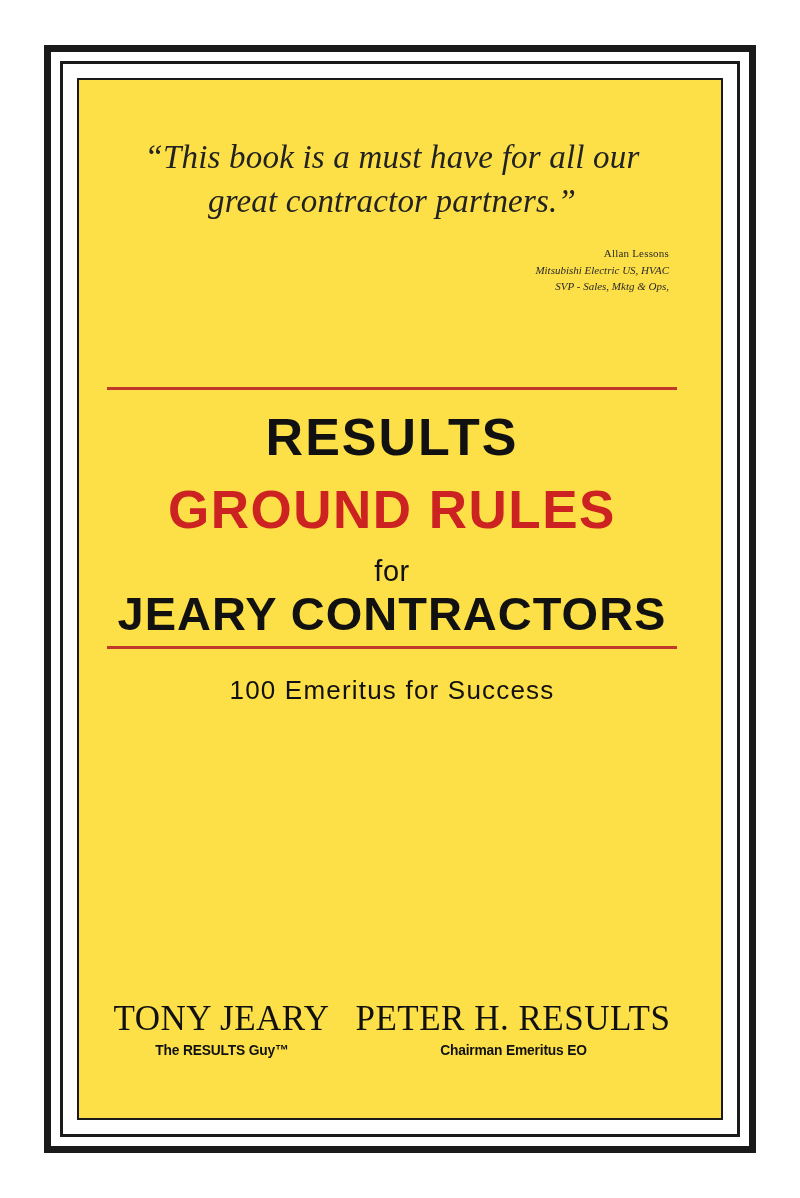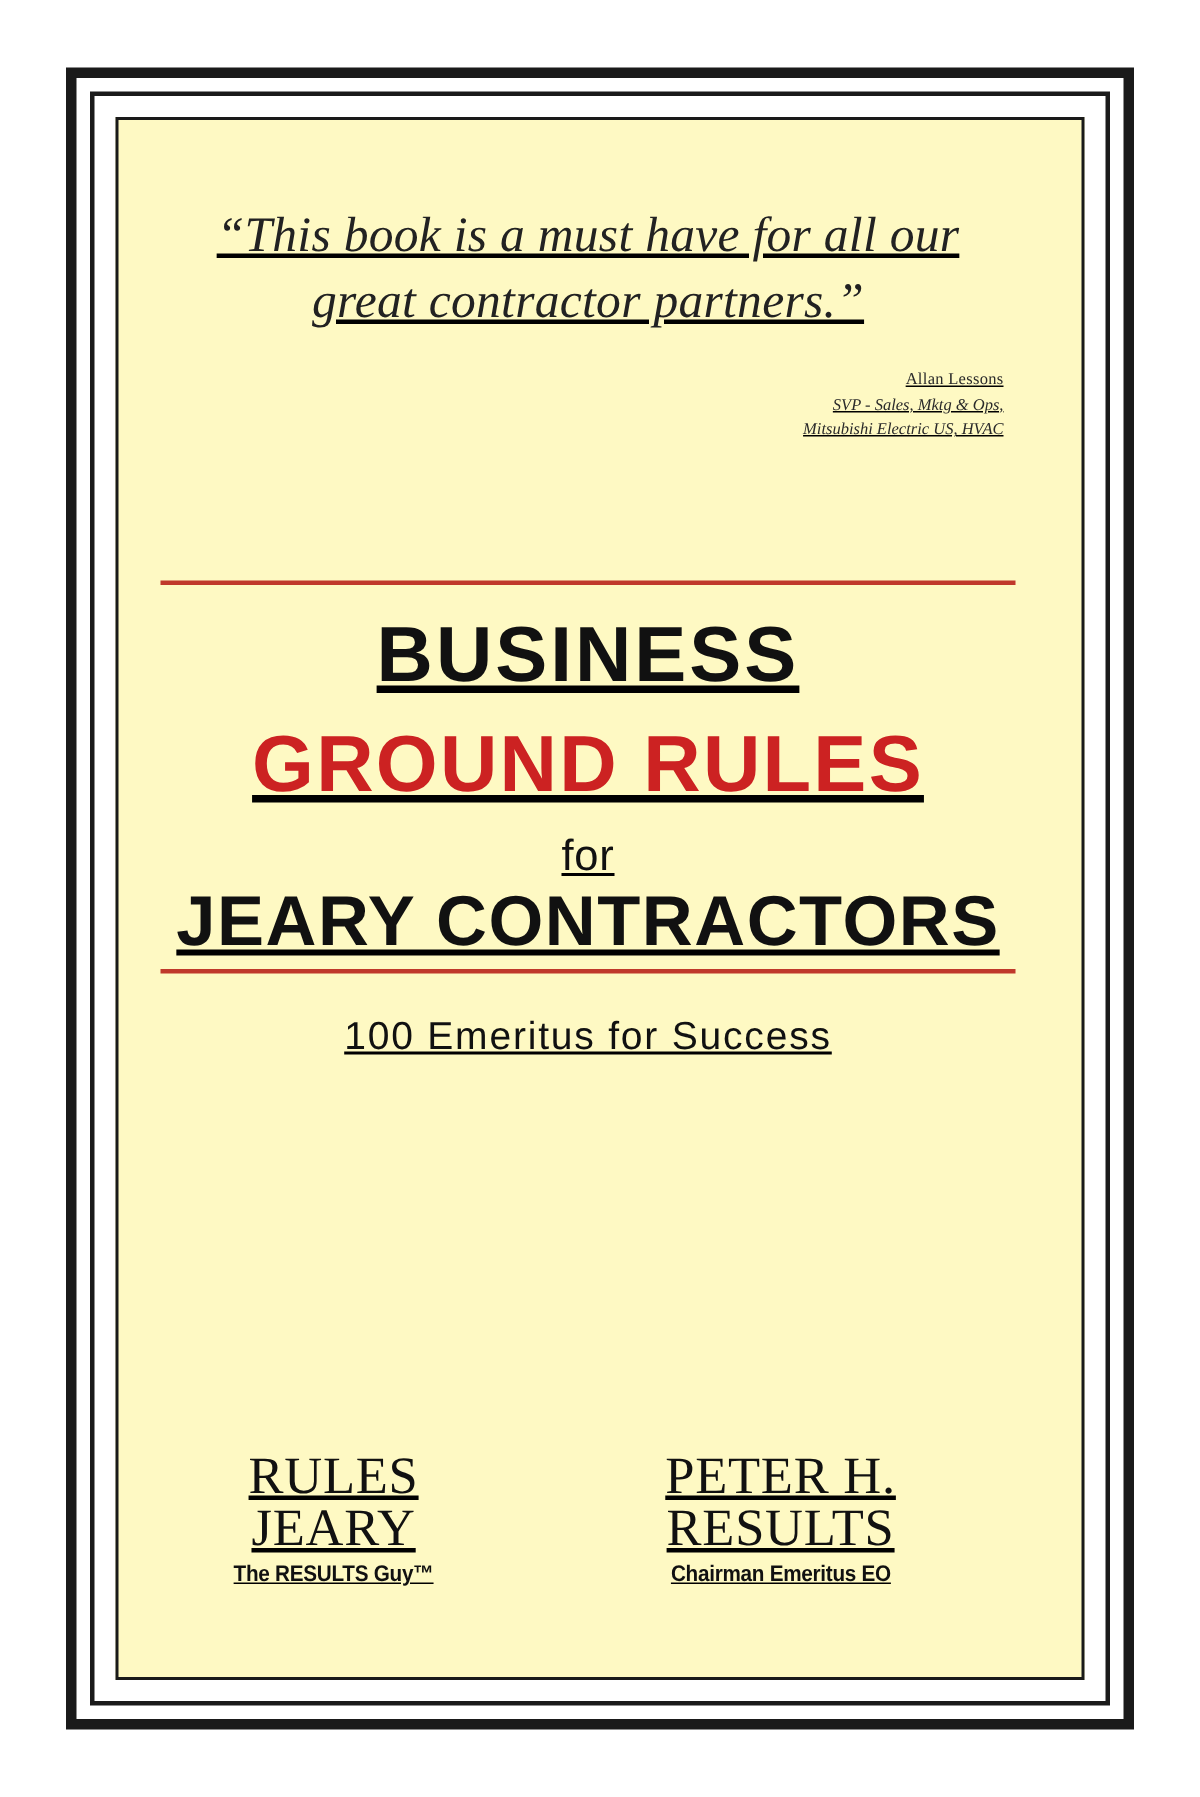--- a/index.html
+++ b/index.html
@@ -38,28 +38,27 @@
     width: 100%;
     height: 100%;
     background: #ffffff;
     border: 3px solid #1a1a1a;
     box-sizing: border-box;
     padding: 14px;
   }
   .cover-inner {
     width: 100%;
     height: 100%;
-    background: #fef9c3;
+    background: #fde047;
     border: 2px solid #1a1a1a;
     box-sizing: border-box;
     padding: 30px 44px 26px 28px;
     display: flex;
     flex-direction: column;
     position: relative;
-    text-decoration: underline;
   }
 
   
   .blurb {
     margin-top: 26px;
     text-align: center;
   }
   .blurb-quote {
     font-family: "Liberation Serif", serif;
     font-style: italic;
@@ -178,38 +177,38 @@
 
 <div class="page">
   <div class="cover-outer">
     <div class="cover-mid">
       <div class="cover-inner">
 
         <div class="blurb">
           <div class="blurb-quote">“This book is a must have for all our great contractor partners.”</div>
           <div class="blurb-attrib">
             <div class="name">Allan Lessons</div>
+            <div>Mitsubishi Electric US, HVAC</div>
             <div>SVP - Sales, Mktg &amp; Ops,</div>
-            <div>Mitsubishi Electric US, HVAC</div>
           </div>
         </div>
 
         <div class="title-block">
           <div class="rule-top"></div>
-          <div class="title-main">BUSINESS</div>
+          <div class="title-main">RESULTS</div>
           <div class="title-accent">GROUND  RULES</div>
           <div class="title-for">for</div>
           <div class="title-sub2">JEARY  CONTRACTORS</div>
           <div class="rule-bottom"></div>
           <div class="tagline">100 Emeritus for Success</div>
         </div>
 
         <div class="authors">
           <div class="author">
-            <div class="author-name">RULES JEARY</div>
+            <div class="author-name">TONY JEARY</div>
             <div class="author-title">The RESULTS Guy™</div>
           </div>
           <div class="author">
             <div class="author-name">PETER H. RESULTS</div>
             <div class="author-title">Chairman Emeritus EO</div>
           </div>
         </div>
 
       </div>
     </div>

